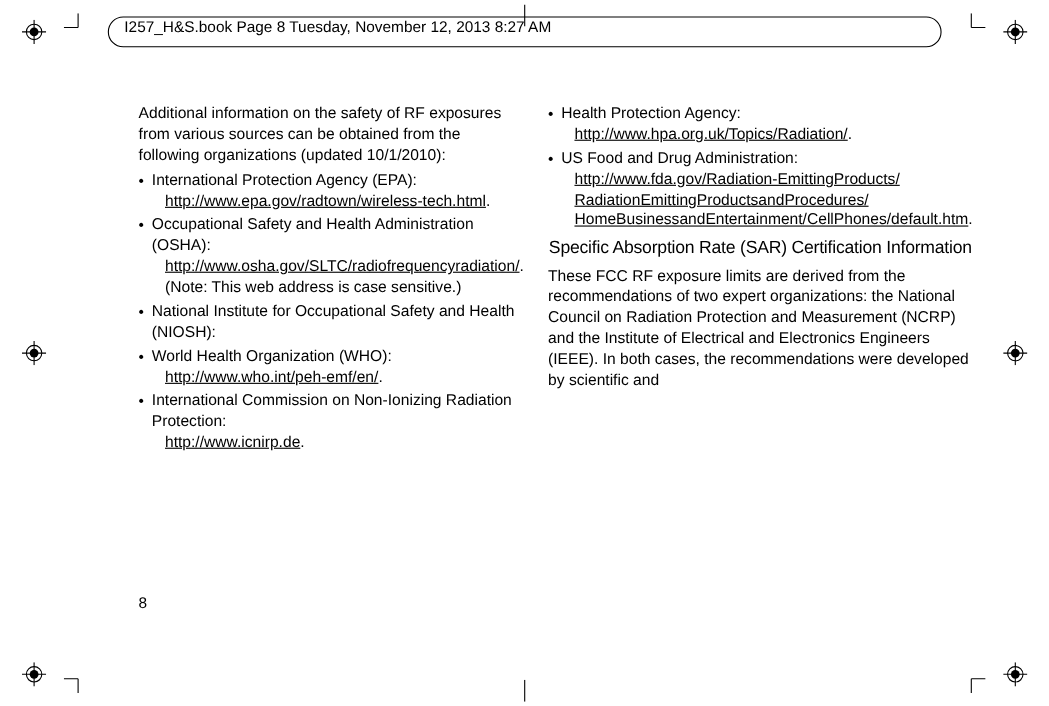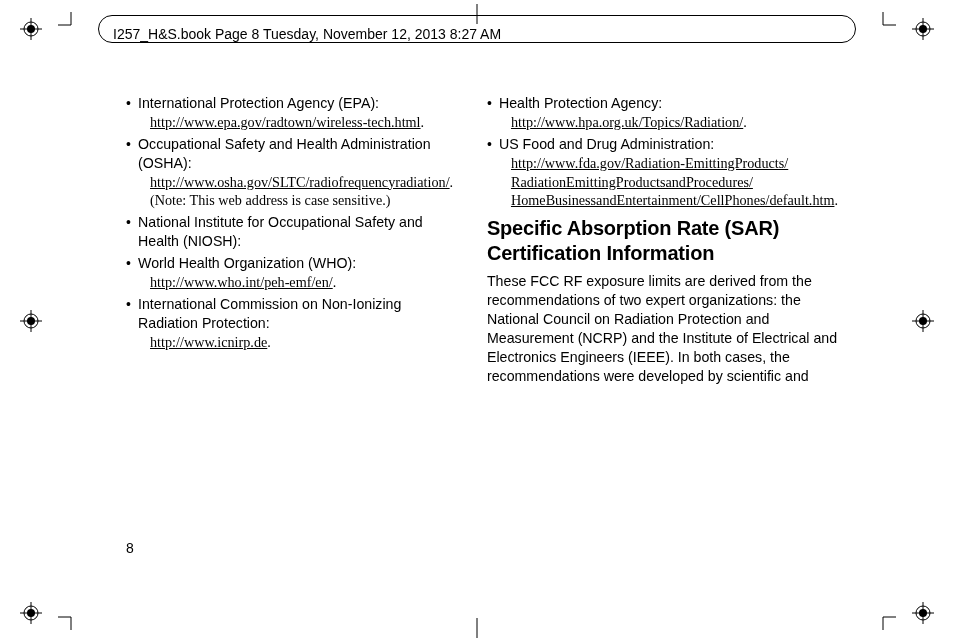--- a/index.html
+++ b/index.html
@@ -16,21 +16,21 @@
   .crop-mark svg { display: block; }
   .reg-mark { position: absolute; width: 22px; height: 22px; }
   .reg-mark svg { display: block; }
   .header-rule {
     position: absolute;
     left: 98px; right: 98px; top: 15px;
     height: 28px;
     border: 1px solid #000;
     border-radius: 14px;
     display: flex;
-    align-items: flex-end;
+    align-items: flex-start;
     padding: 0 14px;
     font-size: 14px;
   }
   .page-area {
     position: absolute;
     left: 126px; top: 94px;
     width: 712px;
     height: 440px;
     display: flex;
     gap: 22px;
@@ -52,28 +52,29 @@
   }
   ul.bullets li::before {
     content: "•";
     position: absolute;
     left: 0;
     top: 0;
     font-size: 14px;
     line-height: 1.33;
   }
   .url { text-decoration: underline; }
-  .indent { padding-left: 12px; display: block; font-family: Liberation Serif, serif; }
+  .indent { padding-left: 12px; display: block; }
   .heading {
     font-family: "Arial Black", Arial, sans-serif;
-    font-weight: 700;
-    font-size: 20px;
+    font-weight: 400;
+    font-size: 16px;
     line-height: 1.25;
     margin: 6px 0 6px -0px;
     letter-spacing: -0.2px;
+    text-align: center;
   }
   .page-num {
     position: absolute;
     left: 126px;
     top: 540px;
     font-size: 14px;
   }
 </style>
 </head>
 <body>
@@ -152,20 +153,21 @@
     </svg>
 </div>
 
 <div class="header-rule">
   <span>I257_H&amp;S.book  Page 8  Tuesday, November 12, 2013  8:27 AM</span>
 </div>
 
 <div class="page-area">
 
   <div class="col">
+    <p class="para">Additional information on the safety of RF exposures from various sources can be obtained from the following organizations (updated 10/1/2010):</p>
     <ul class="bullets">
       <li>
         <span>International Protection Agency (EPA):</span>
         <span class="indent"><span class="url">http://www.epa.gov/radtown/wireless-tech.html</span><span>.</span></span>
       </li>
       <li>
         <span>Occupational Safety and Health Administration (OSHA):</span>
         <span class="indent"><span class="url">http://www.osha.gov/SLTC/radiofrequencyradiation/</span><span>. (Note: This web address is case sensitive.)</span></span>
       </li>
       <li>

